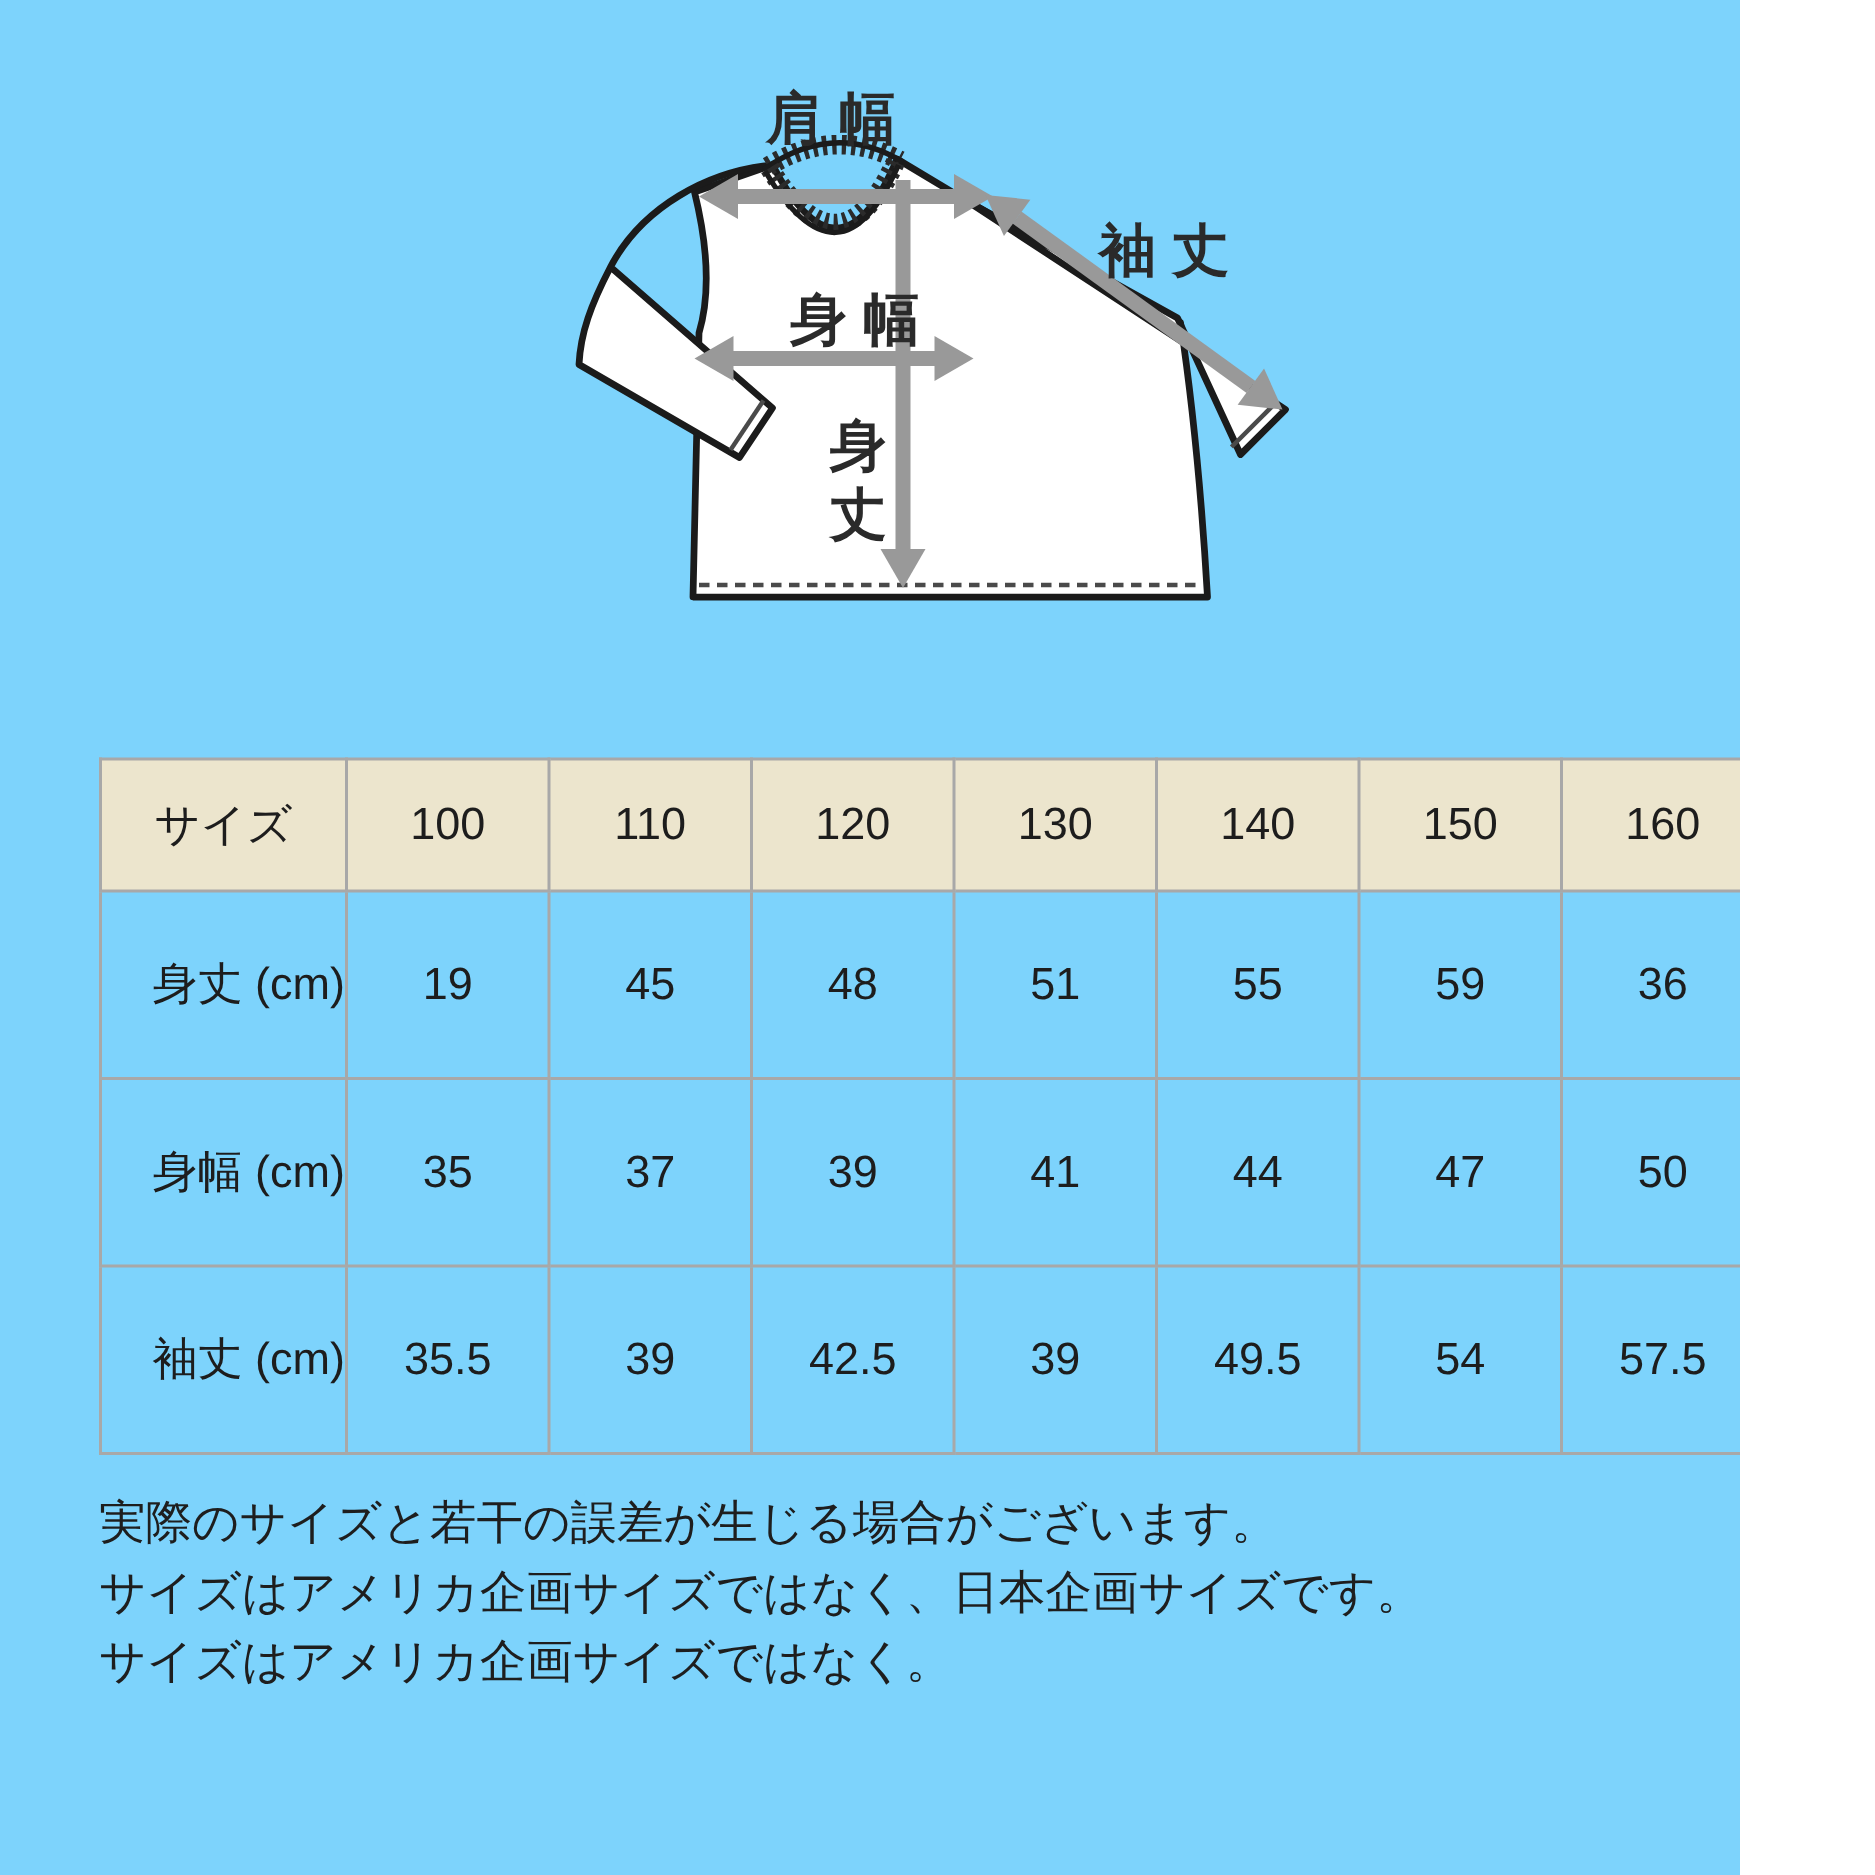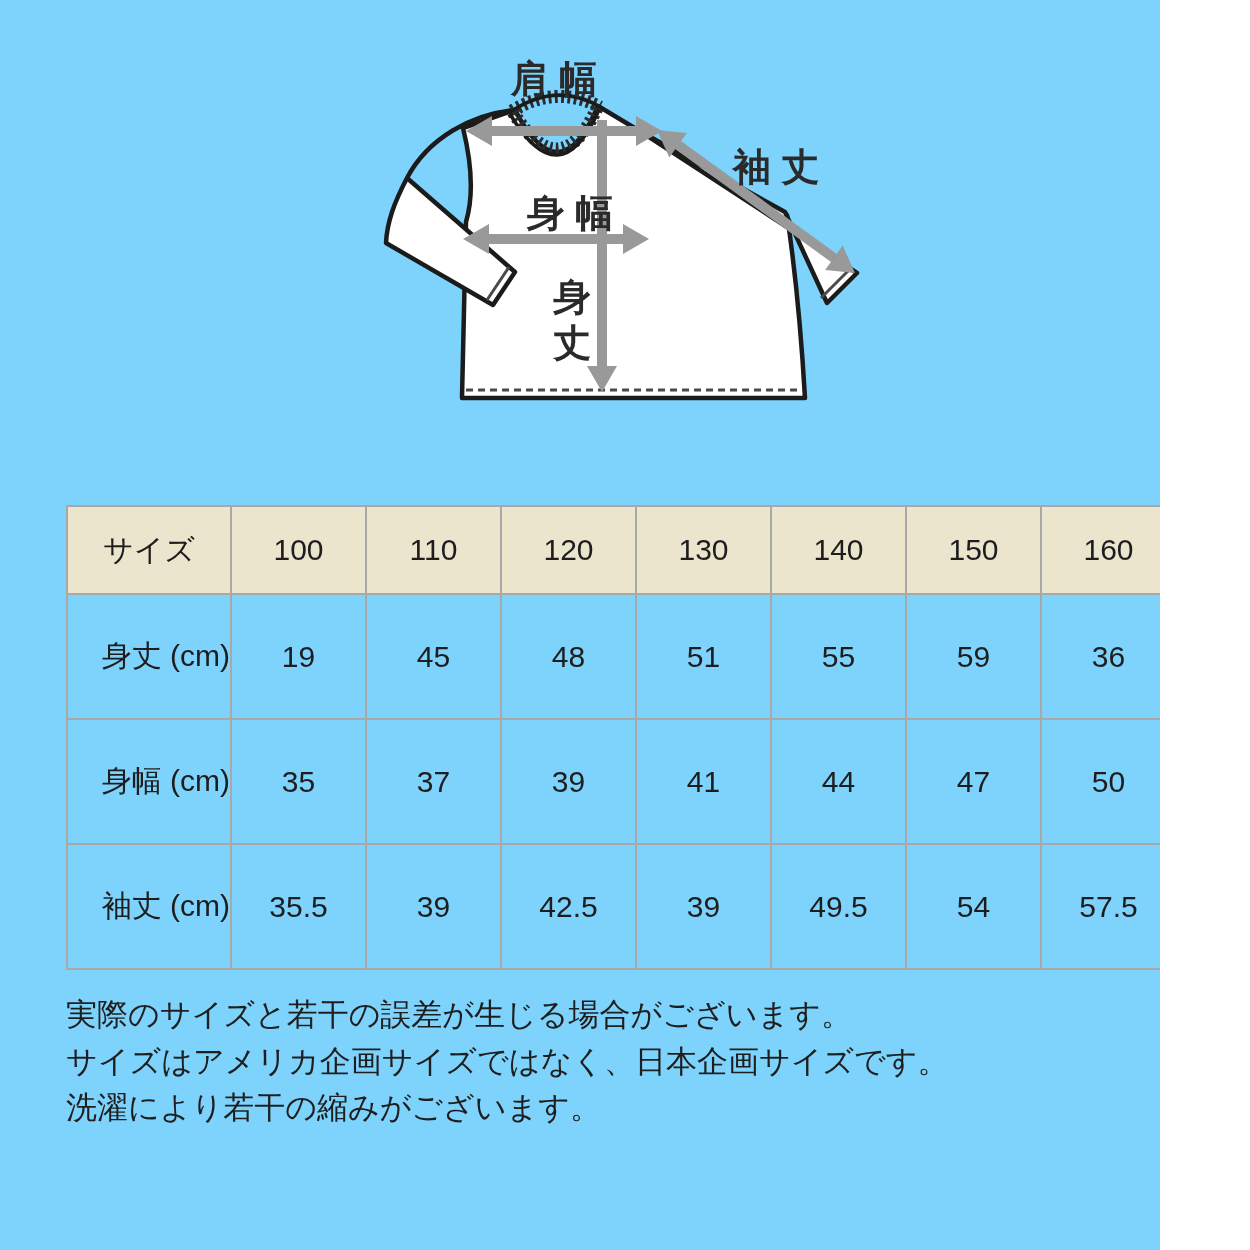--- a/index.html
+++ b/index.html
@@ -170,16 +170,16 @@
           <td>54</td>
           <td>57.5</td>
         </tr>
       </tbody>
     </table>
   </div>
 
   <div id="notes">
     <div>実際のサイズと若干の誤差が生じる場合がございます。</div>
     <div>サイズはアメリカ企画サイズではなく、日本企画サイズです。</div>
-    <div>洗濯により若干の縮みがございます。</div>
+    <div>サイズはアメリカ企画サイズではなく。</div>
   </div>
 
 </div>
 
 </body></html>

